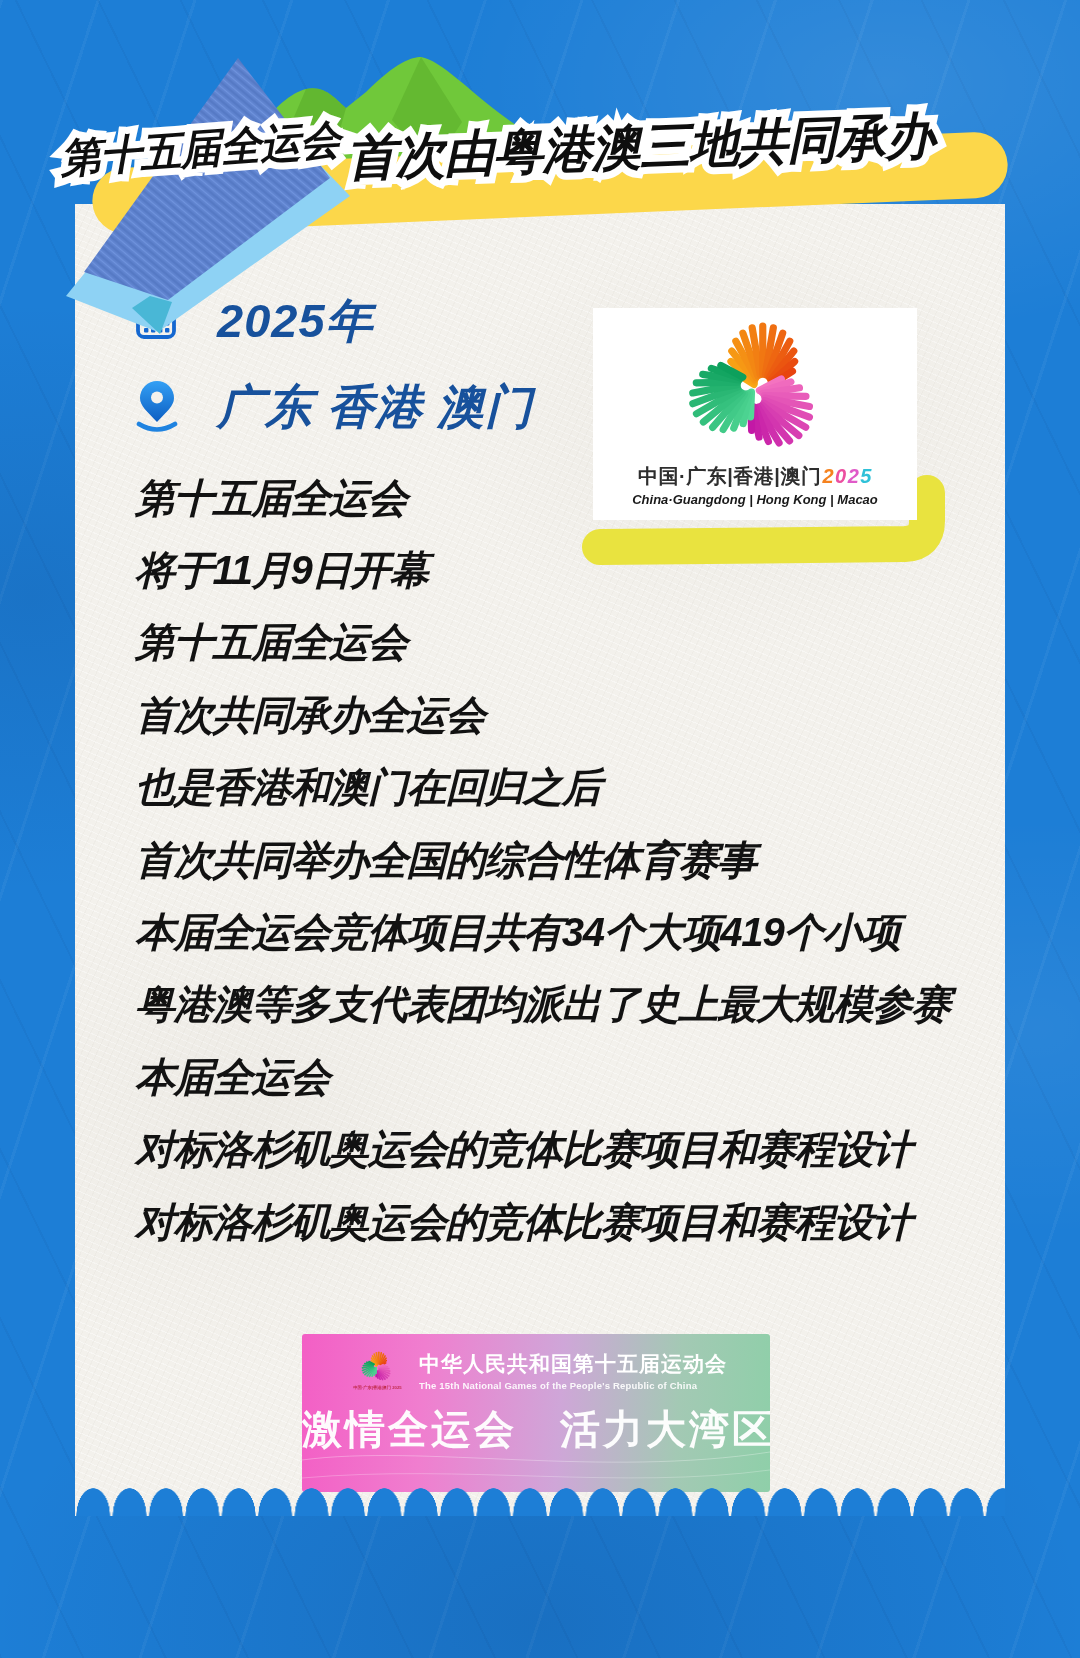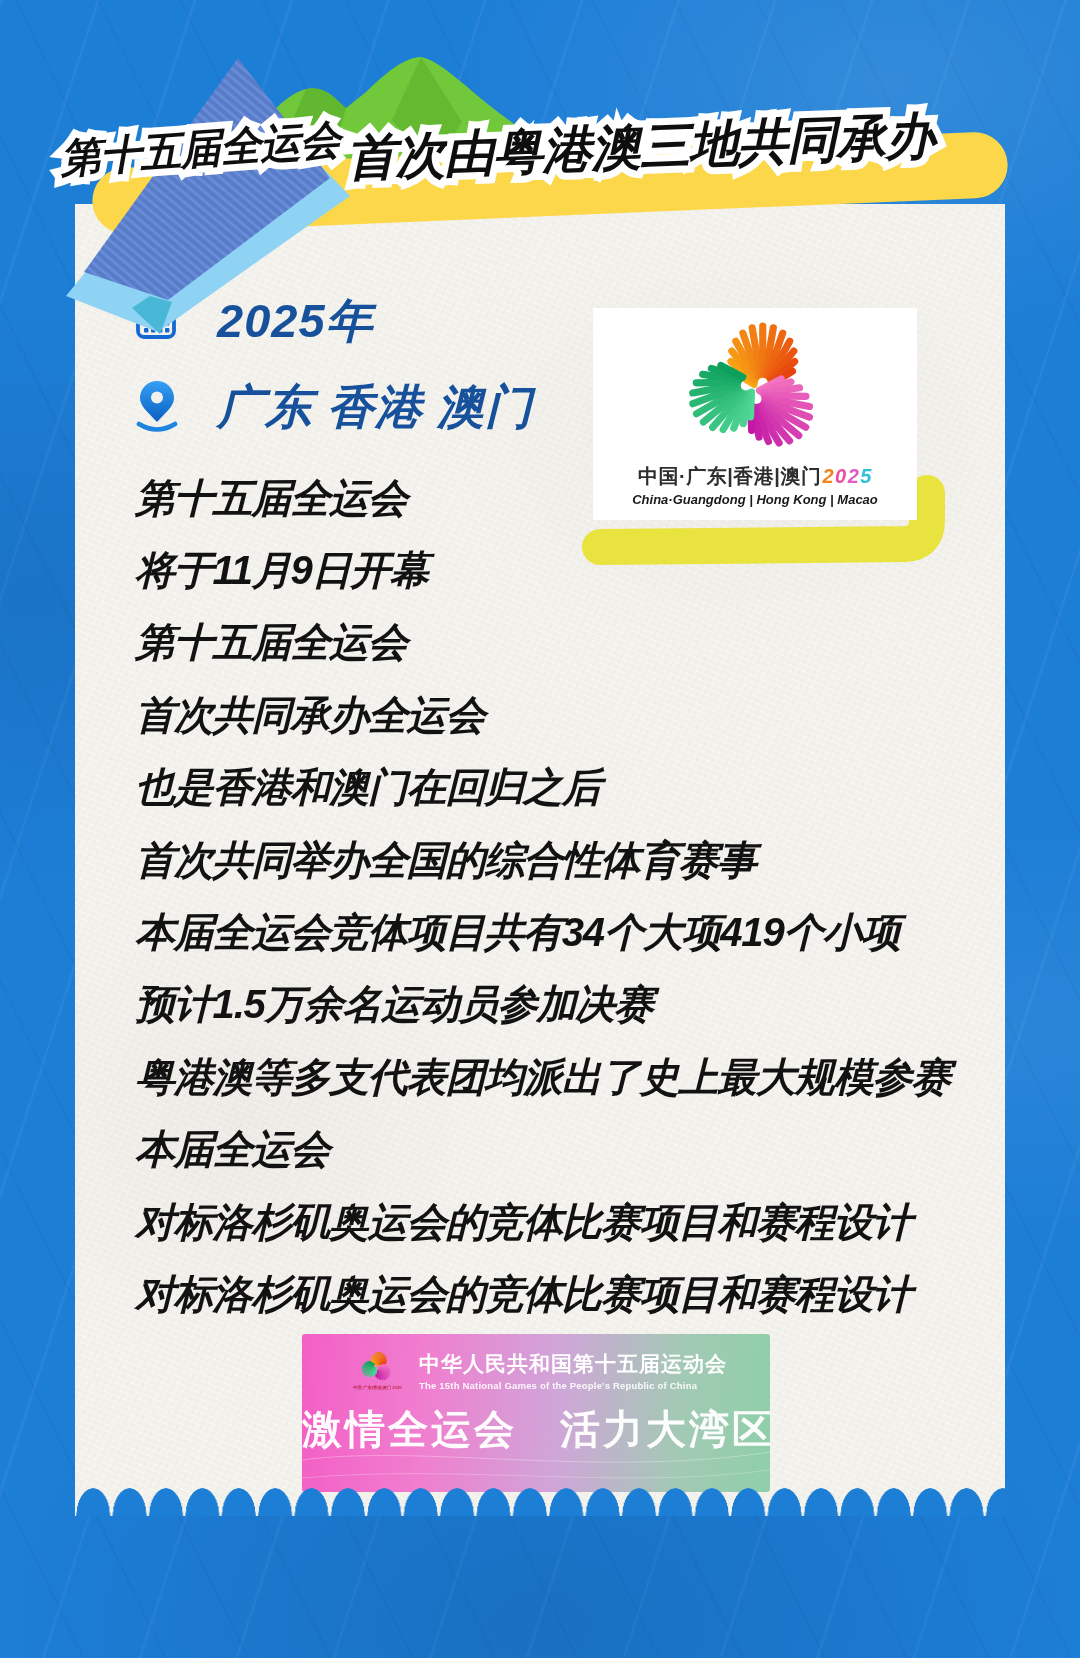--- a/index.html
+++ b/index.html
@@ -181,21 +181,20 @@
   </div>
 
   <div class="lines">
     <p>第十五届全运会</p>
     <p>将于11月9日开幕</p>
     <p>第十五届全运会</p>
     <p>首次共同承办全运会</p>
     <p>也是香港和澳门在回归之后</p>
     <p>首次共同举办全国的综合性体育赛事</p>
     <p>本届全运会竞体项目共有34个大项419个小项</p>
-    <p>预计1.5万余名运动员参加决赛</p>
     <p>粤港澳等多支代表团均派出了史上最大规模参赛</p>
     <p>本届全运会</p>
     <p>对标洛杉矶奥运会的竞体比赛项目和赛程设计</p>
     <p>对标洛杉矶奥运会的竞体比赛项目和赛程设计</p>
   </div>
 
   <div class="fbanner">
     <div class="fb-top">
       <div class="fb-logo-col">
         <svg class="fb-emblem" viewBox="-112 -112 224 224">

